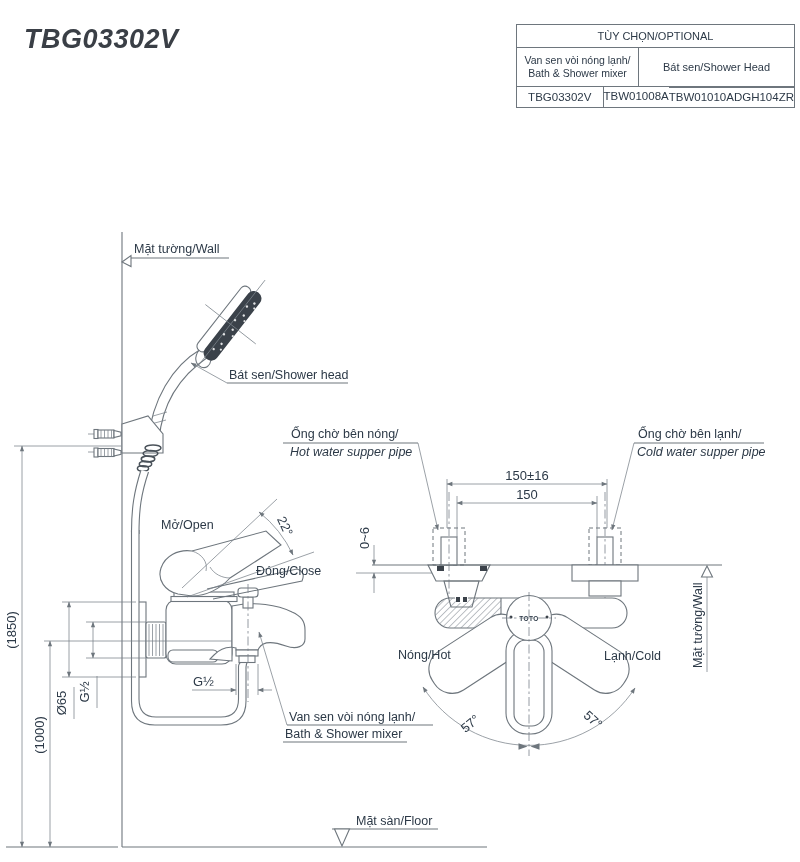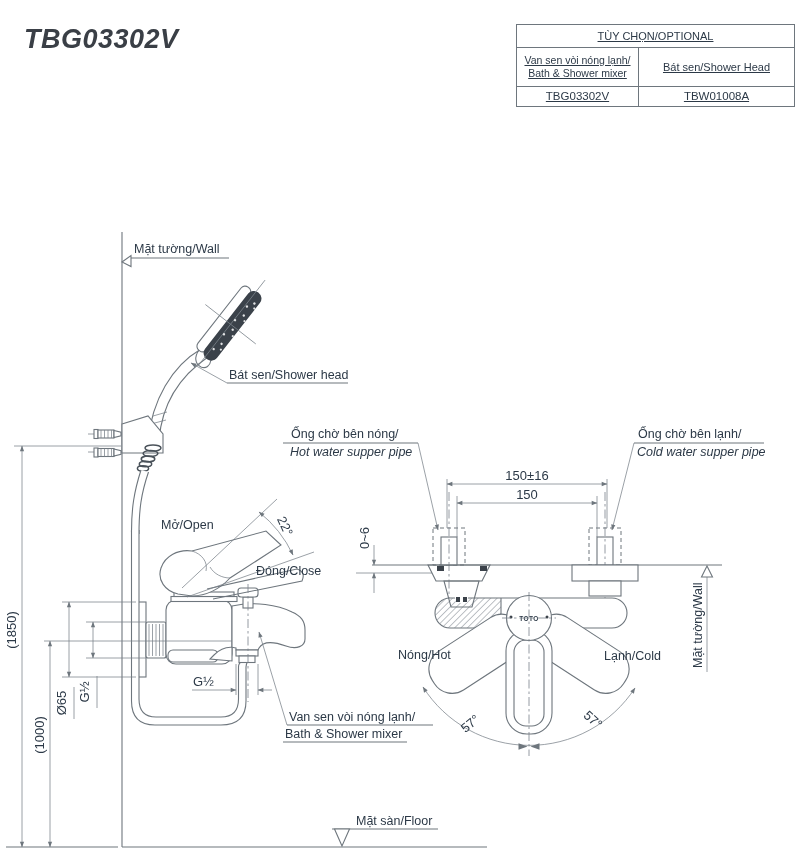--- a/index.html
+++ b/index.html
@@ -2,31 +2,31 @@
 <html><head>
 <meta charset="utf-8">
 <style>
   html,body{margin:0;padding:0;width:800px;height:862px;background:#ffffff;overflow:hidden;
     font-family:"Liberation Sans", sans-serif;}
   #stage{position:relative;width:800px;height:862px;background:#fff;}
   .title{position:absolute;left:24px;top:24px;font-size:27px;font-weight:700;font-style:italic;
     color:#3a3f46;letter-spacing:.5px;}
   
   .opt-table{position:absolute;left:516px;top:24px;width:279px;border:1px solid #6e767d;
-    color:#2c3947;box-sizing:border-box;background:#fff;text-decoration:underline;}
+    color:#2c3947;box-sizing:border-box;background:#fff;}
   .opt-head{height:22px;display:flex;align-items:center;justify-content:center;
     font-size:11px;border-bottom:1px solid #6e767d;}
   .opt-sub{display:flex;height:38px;border-bottom:1px solid #6e767d;}
   .opt-sub .c1{width:121px;border-right:1px solid #6e767d;display:flex;flex-direction:column;
     align-items:center;justify-content:center;font-size:10.5px;text-align:center;line-height:1.25;}
   .opt-sub .c2{flex:1;display:flex;align-items:center;justify-content:center;font-size:11px;}
   .opt-body{display:flex;}
   .opt-body .c1{width:121px;border-right:1px solid #6e767d;display:flex;align-items:center;
     justify-content:center;font-size:11.5px;}
-  .opt-body .c2{flex:1;display:flex;flex-direction:column;}
+  .opt-body .c2{flex:1;display:flex;flex-direction:row;}
   .opt-row{height:18.6px;display:flex;align-items:center;justify-content:center;font-size:11.5px;
     border-top:1px solid #6e767d;}
   .opt-row:first-child{border-top:none;}
   
   svg{position:absolute;left:0;top:0;}
   .ln{stroke:#6e767d;fill:none;stroke-width:1.1;}
   .lnt{stroke:#7a828a;fill:none;stroke-width:.75;}
   .lnd{stroke:#7a828a;fill:none;stroke-width:.8;stroke-dasharray:9 3 2.5 3;}
   .dash{stroke:#6e767d;fill:none;stroke-width:1;stroke-dasharray:4 3;}
   .wf{fill:#ffffff;}
@@ -49,20 +49,22 @@
       <div class="c1">
         <span>Van sen vòi nóng lạnh/</span>
         <span>Bath &amp; Shower mixer</span>
       </div>
       <div class="c2">Bát sen/Shower Head</div>
     </div>
     <div class="opt-body">
       <div class="c1">TBG03302V</div>
       <div class="c2">
         <div class="opt-row">TBW01008A</div>
+        <div class="opt-row">TBW01010A</div>
+        <div class="opt-row">DGH104ZR</div>
       </div>
     </div>
   </div>
 
   <svg width="800" height="862" viewBox="0 0 800 862">
     <defs>
       <marker id="ar" viewBox="0 0 10 10" refX="9.5" refY="5" markerWidth="10" markerHeight="7.5" orient="auto-start-reverse">
         <path d="M0,1.2 L10,5 L0,8.8 Z" fill="#6e767d"></path>
       </marker>
       <pattern id="hatch" width="4.5" height="4.5" patternTransform="rotate(45)" patternUnits="userSpaceOnUse">

